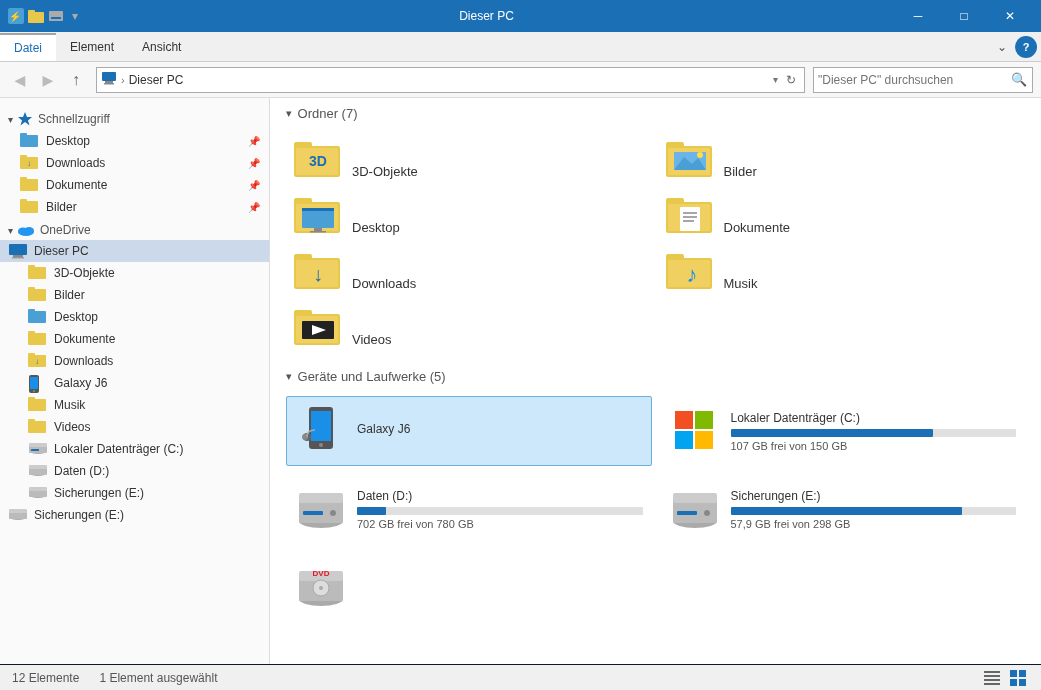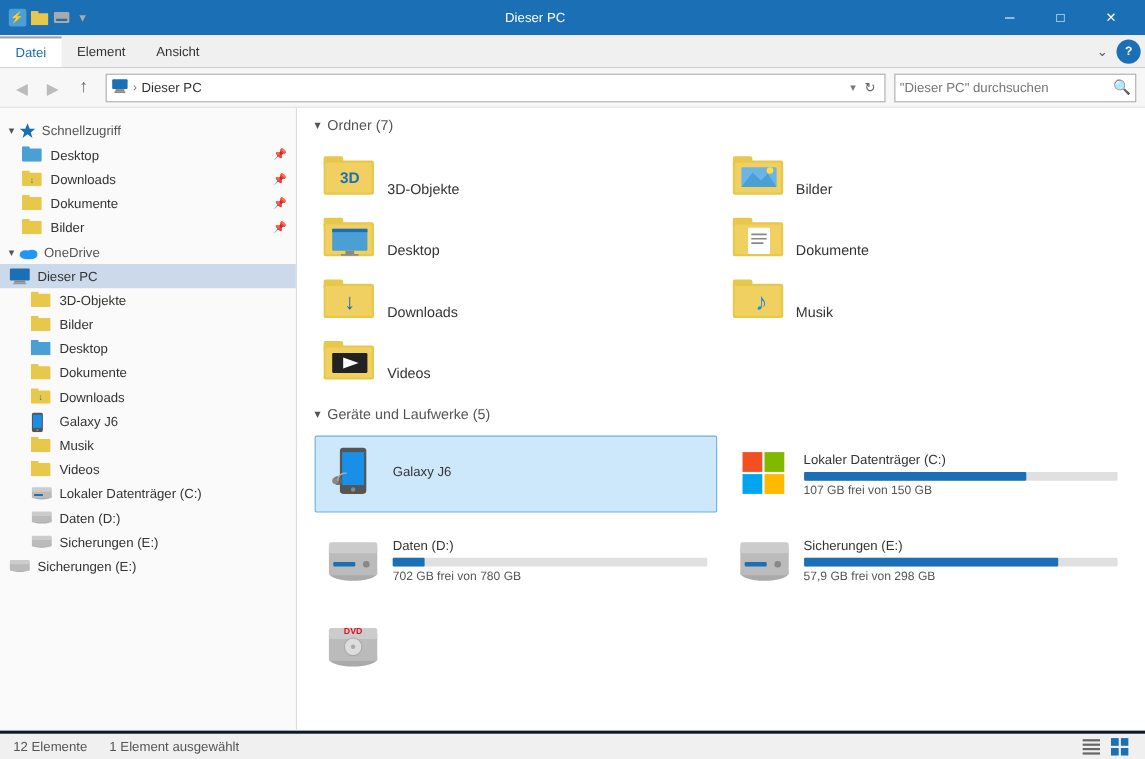--- a/index.html
+++ b/index.html
@@ -179,21 +179,21 @@
     .device-info { flex: 1; }
     .device-name { font-size: 12px; color: #333; margin-bottom: 4px; }
     .progress-bar-bg { width: 100%; height: 8px; background: #e0e0e0; border-radius: 1px; margin-bottom: 3px; }
     .progress-bar-fill { height: 100%; background: #1a6fb5; border-radius: 1px; }
     .device-space { font-size: 11px; color: #555; }
 
     
     .statusbar {
       height: 26px;
       background: #f0f0f0;
-      border-top: 3px solid #0f172a;
+      border-top: 1px solid #0f172a;
       display: flex;
       align-items: center;
       padding: 0 12px;
       font-size: 12px;
       color: #555;
     }
     .statusbar-right { margin-left: auto; display: flex; gap: 4px; }
     .view-btn { width: 22px; height: 22px; display: flex; align-items: center; justify-content: center; cursor: pointer; color: #666; }
 
     

